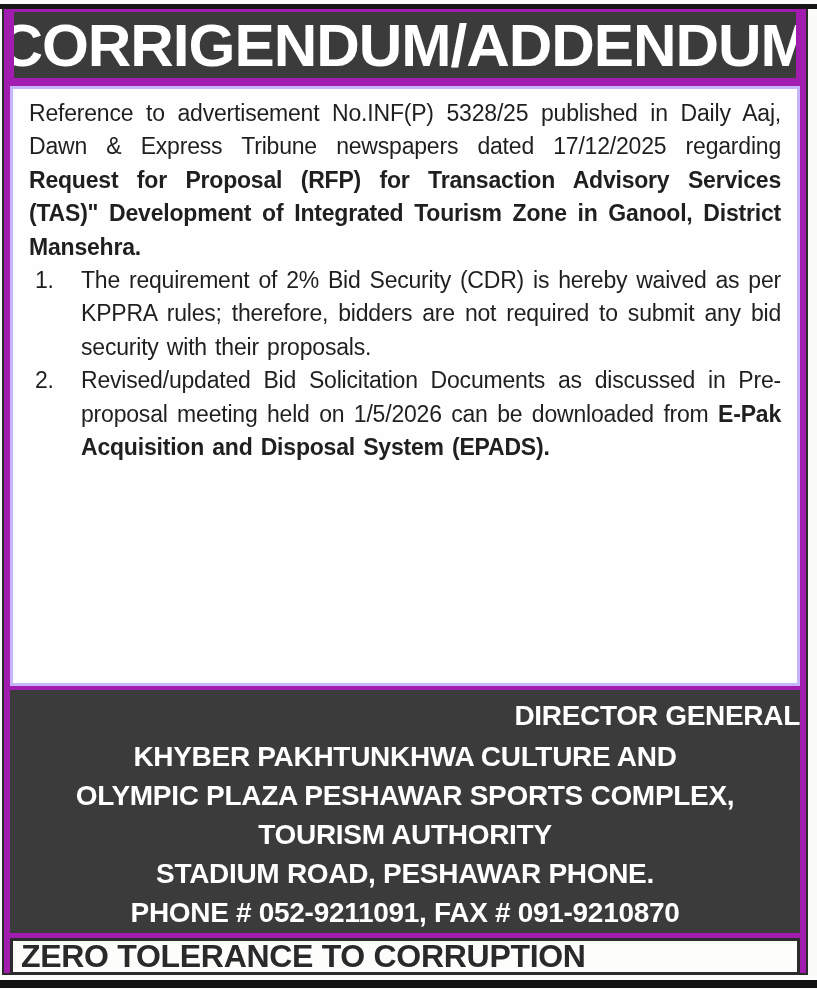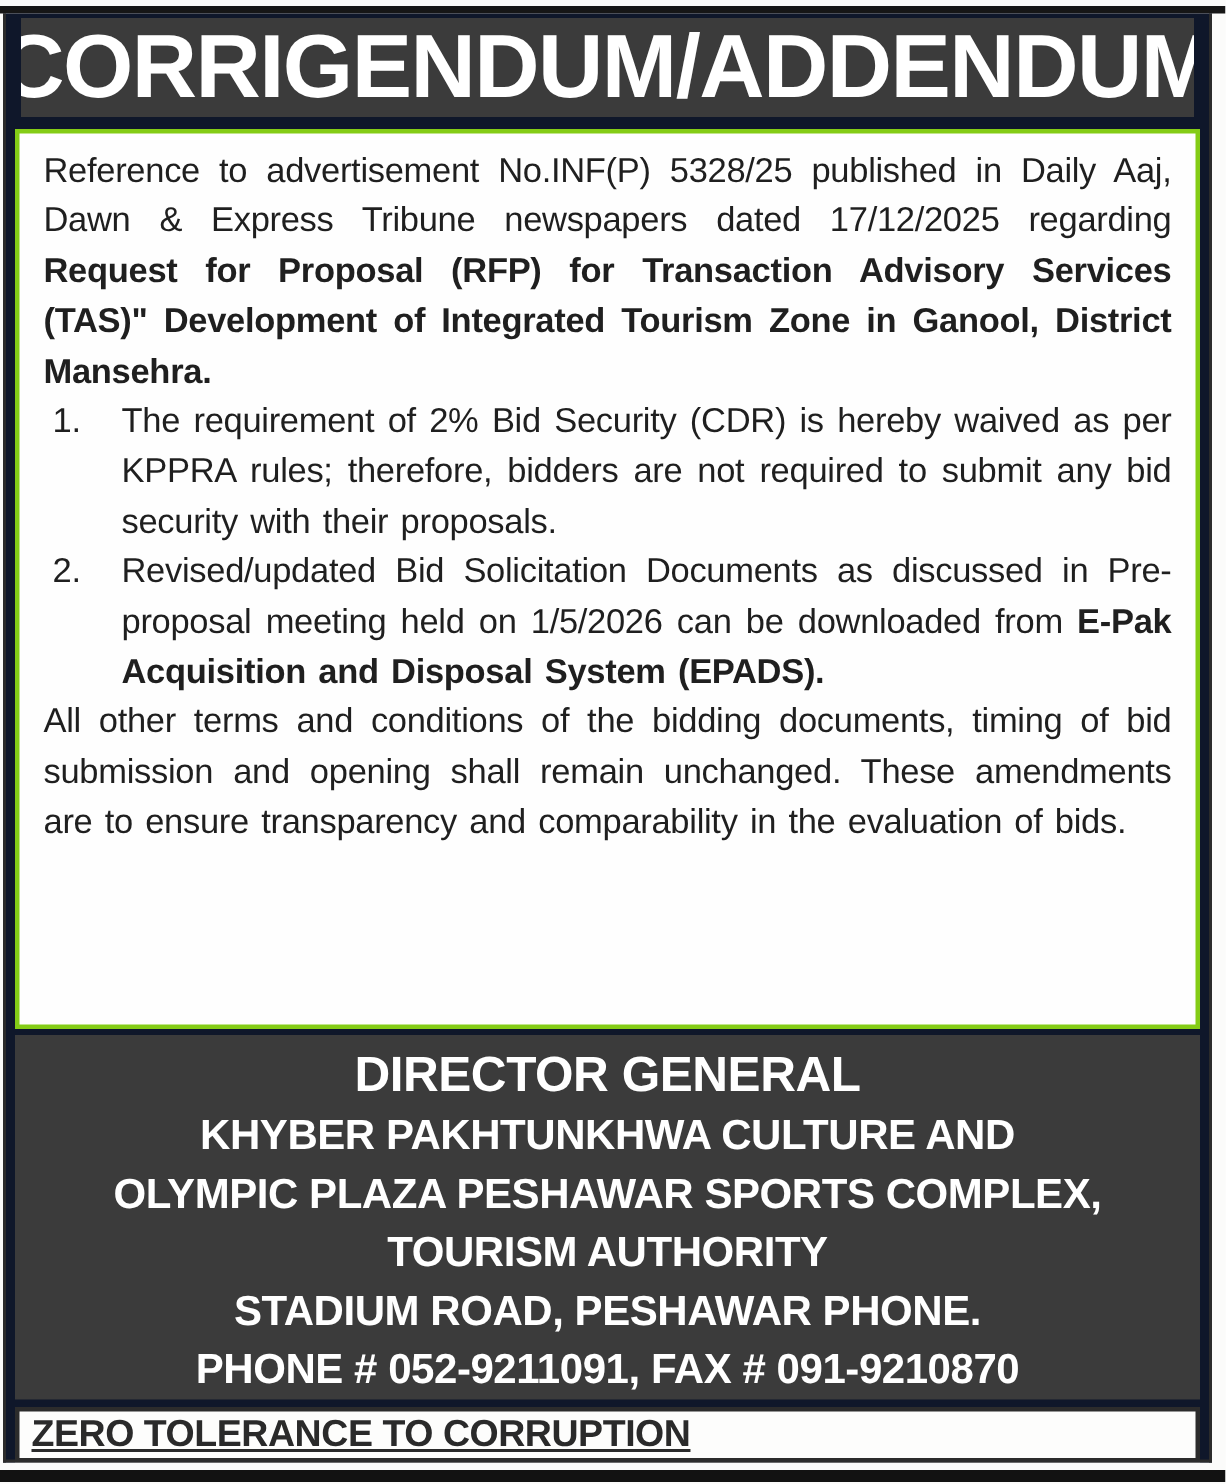--- a/index.html
+++ b/index.html
@@ -30,21 +30,21 @@
   }
 
   
   .ad-frame {
     position: absolute;
     left: 2px; top: 9px;
     width: 806px; height: 966px;
     box-sizing: border-box;
     border: 2px solid #2b2b2b;
     border-top: none;
-    background: #0f172a;
+    background: #a21caf;
     padding: 3px 6px 0 6px;
   }
 
   
   .title-block {
     height: 66px;
     margin: 0 4px 8px 4px;
     background: #3b3b3b;
     color: #ffffff;
     display: flex;
@@ -58,21 +58,21 @@
     letter-spacing: -1px;
     white-space: nowrap;
     transform: scaleX(1.04) scaleY(1.03);
     line-height: 1;
   }
 
   
   .body-box {
     box-sizing: border-box;
     height: 600px;
-    border: 3px solid #84cc16;
+    border: 3px solid #c4b5fd;
     background: #fefefe;
     padding: 8px 16px 6px 16px;
     color: #1f1f1f;
     font-size: 23px;
     line-height: 33.4px;
     letter-spacing: -0.2px;
     word-spacing: 2px;
     text-align: justify;
     overflow: hidden;
     margin-bottom: 4px;
@@ -102,39 +102,39 @@
     margin-bottom: 5px;
     overflow: hidden;
   }
   .sig-line {
     font-size: 28px;
     line-height: 39px;
     letter-spacing: -0.3px;
     white-space: nowrap;
   }
   .sig-line.dg {
-    font-size: 33px;
+    font-size: 28px;
     line-height: 42px;
+    text-align: right;
   }
 
   
   .bottom-bar {
     box-sizing: border-box;
     height: 37px;
     border: 3px solid #2c2c2c;
     background: #fdfdfc;
     display: flex;
     align-items: center;
     justify-content: space-between;
     padding: 0 10px 0 8px;
     font-weight: bold;
-    font-size: 25px;
+    font-size: 32px;
     color: #2a2a2a;
     letter-spacing: -0.3px;
-    text-decoration: underline;
   }
 </style>
 </head>
 <body>
 
 <div class="top-rule"></div>
 
 <div class="ad-frame">
 
   <div class="title-block">
@@ -142,21 +142,20 @@
   </div>
 
   <div class="body-box">
     <p><span>Reference to advertisement No.INF(P) 5328/25 published in Daily Aaj, Dawn &amp; Express Tribune newspapers dated 17/12/2025 regarding </span><span class="b">Request for Proposal (RFP) for Transaction Advisory Services (TAS)" Development of Integrated Tourism Zone in Ganool, District Mansehra.</span></p>
 
 
     <p class="list-item"><span class="num">1.</span><span>The requirement of 2% Bid Security (CDR) is hereby waived as per KPPRA rules; therefore, bidders are not required to submit any bid security with their proposals.</span><span class="b"></span></p>
 
     <p class="list-item"><span class="num">2.</span><span>Revised/updated Bid Solicitation Documents as discussed in Pre-proposal meeting held on 1/5/2026 can be downloaded from </span><span class="b">E-Pak Acquisition and Disposal System (EPADS).</span></p>
 
-    <p><span>All other terms and conditions of the bidding documents, timing of bid submission and opening shall remain unchanged. These amendments are to ensure transparency and comparability in the evaluation of bids.</span></p>
   </div>
 
   <div class="signature-block">
     <div class="sig-line dg">DIRECTOR GENERAL</div>
     <div class="sig-line">KHYBER PAKHTUNKHWA CULTURE AND</div>
     <div class="sig-line">OLYMPIC PLAZA PESHAWAR SPORTS COMPLEX,</div>
     <div class="sig-line">TOURISM AUTHORITY</div>
     <div class="sig-line">STADIUM ROAD, PESHAWAR PHONE.</div>
     <div class="sig-line">PHONE # 052-9211091, FAX # 091-9210870</div>
   </div>

